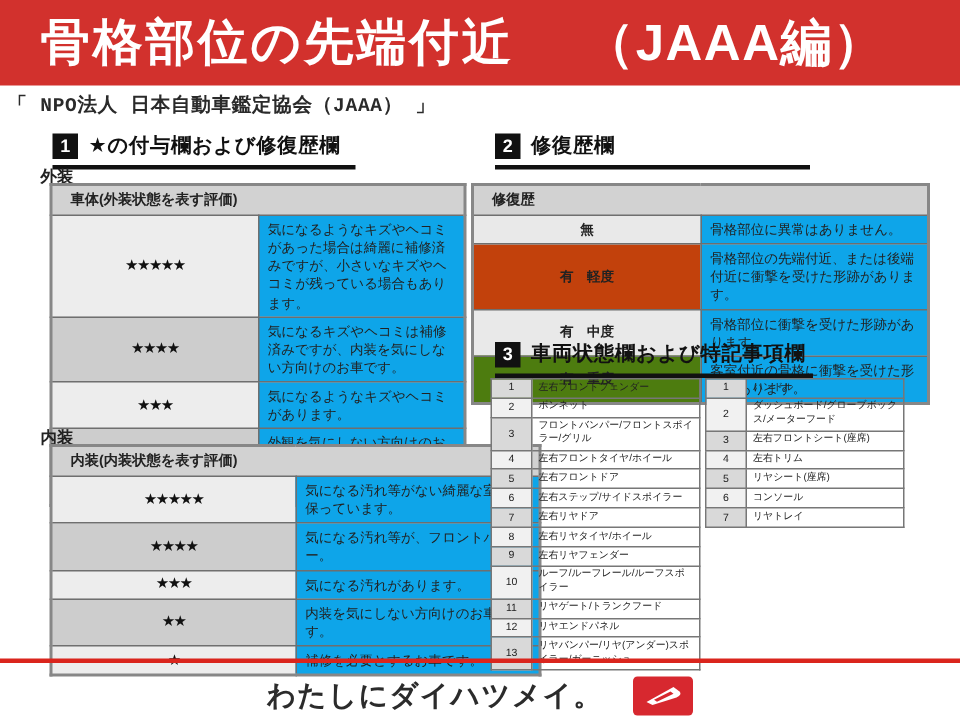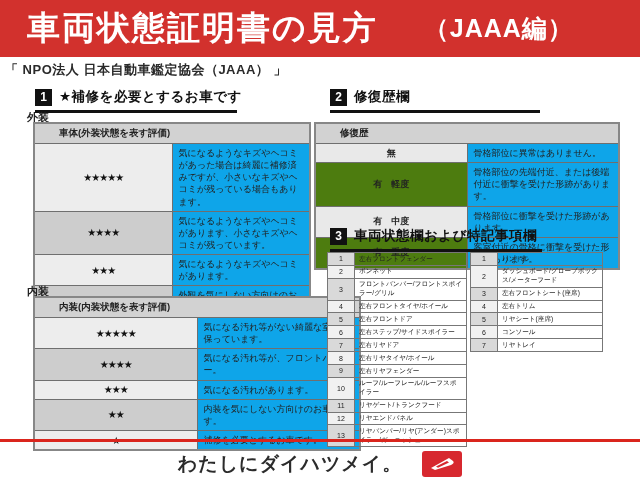--- a/index.html
+++ b/index.html
@@ -3,49 +3,49 @@
 <meta charset="utf-8">
 <style>
   html,body{margin:0;padding:0;}
   body{font-family:"Liberation Sans","DejaVu Sans",sans-serif;background:#ffffff;}
   #screen{position:relative;width:640px;height:480px;background:#ffffff;overflow:hidden;}
 
   
   .banner{position:absolute;top:0;left:0;width:640px;height:57px;background:#d2312d;
           display:flex;align-items:center;color:#ffffff;}
   .banner .title{font-size:33px;font-weight:bold;letter-spacing:2px;margin-left:27px;}
-  .banner .edition{font-size:25px;font-weight:bold;margin-left:46px;letter-spacing:1px;}
-
-  .subtitle{position:absolute;top:61px;left:5px;font-size:13px;font-weight:600;color:#2a2a2a;letter-spacing:0.5px;}
+  .banner .edition{font-size:34px;font-weight:bold;margin-left:46px;letter-spacing:1px;}
+
+  .subtitle{position:absolute;top:61px;left:5px;font-size:13px;font-weight:600;color:#2a2a2a;letter-spacing:0.5px;font-family:Liberation Mono, monospace;}
 
   
   .sec{position:absolute;display:flex;align-items:center;gap:7px;
        border-bottom:3px solid #111;padding-bottom:4px;}
   .sec .num{width:17px;height:17px;background:#111;color:#fff;font-size:12px;font-weight:bold;
             display:flex;align-items:center;justify-content:center;flex:0 0 auto;}
   .sec .t{font-size:13.5px;font-weight:bold;color:#111;white-space:nowrap;letter-spacing:0.5px;}
   #sec1{left:35px;top:88px;width:202px;}
   #sec2{left:330px;top:88px;width:210px;}
   #sec3{left:330px;top:227px;width:212px;}
 
   .grp-label{position:absolute;font-size:11px;font-weight:bold;color:#222;}
 
   
   table{border-collapse:collapse;table-layout:fixed;}
   .rate-table,.repair-table{border:2px solid #878787;}
   .rate-table td,.repair-table td{border:1px solid #6f6f6f;}
   .thead-cell{background:#d2d2d2;font-size:9.5px;font-weight:600;color:#222;
-              padding:3px 0 3px 24px;text-align:left;}
+              padding:3px 0 3px 12px;text-align:left;}
   .stars{width:62px;text-align:center;font-size:10px;letter-spacing:-1px;color:#111;}
   .grade{width:55px;text-align:center;font-size:9px;font-weight:600;color:#222;}
   .desc{font-size:9px;font-weight:500;color:#222;padding:3px 6px;line-height:1.35;background:#0ea5e9;text-align:left;}
   .bg-a{background:#ededed;}
   .bg-b{background:#cdcdcd;}
   .bg-c{background:#e9e9e9;}
-  .bg-d{background:#4d7c0f;}
+  .bg-d{background:#c2410c;}
   .bg-e{background:#4d7c0f;text-align:center;}
   .h2l{height:34px;}
   .h2m{height:30px;}
   .h1l{height:18px;}
   .h1m{height:19px;}
 
   #ext-table{position:absolute;left:33px;top:122px;width:278px;}
   #int-table{position:absolute;left:33px;top:296px;width:328px;}
   #repair-table{position:absolute;left:314px;top:122px;width:306px;}
 
@@ -68,44 +68,44 @@
   .dlogo{display:flex;align-items:center;gap:7px;}
   .dmark{width:40px;height:26px;background:#d7282f;border-radius:3px;display:flex;align-items:center;justify-content:center;}
   .brand{font-size:17px;font-weight:bold;color:#d7282f;letter-spacing:0.5px;}
 </style>
 </head>
 <body>
 
 <div id="screen">
 
   <div class="banner">
-    <span class="title">車両状態証明書の見方</span>
+    <span class="title">骨格部位の先端付近</span>
     <span class="edition">（JAAA編）</span>
   </div>
 
   <div class="subtitle">「 NPO法人 日本自動車鑑定協会（JAAA） 」</div>
 
   <div class="sec" id="sec1">
     <span class="num">1</span>
-    <span class="t">★補修を必要とするお車です</span>
+    <span class="t">★の付与欄および修復歴欄</span>
   </div>
 
   <div class="grp-label" style="left:27px;top:110px;text-align:center;">外装</div>
   <table id="ext-table" class="rate-table">
     <tbody>
         <tr>
       <td class="thead-cell" colspan="2">車体(外装状態を表す評価)</td>
     </tr>
     <tr class="h2l">
       <td class="stars bg-a">★★★★★</td>
       <td class="desc">気になるようなキズやヘコミがあった場合は綺麗に補修済みですが、小さいなキズやヘコミが残っている場合もあります。</td>
     </tr>
     <tr class="h2m">
       <td class="stars bg-b">★★★★</td>
-      <td class="desc">気になるようなキズやヘコミがあります、小さなキズやヘコミが残っています。</td>
+      <td class="desc">気になるキズやヘコミは補修済みですが、内装を気にしない方向けのお車です。</td>
     </tr>
     <tr class="h1l">
       <td class="stars bg-a">★★★</td>
       <td class="desc">気になるようなキズやヘコミがあります。</td>
     </tr>
     <tr class="h1l">
       <td class="stars bg-b">★★</td>
       <td class="desc">外観を気にしない方向けのお車です。</td>
     </tr>
     <tr class="h1l">

